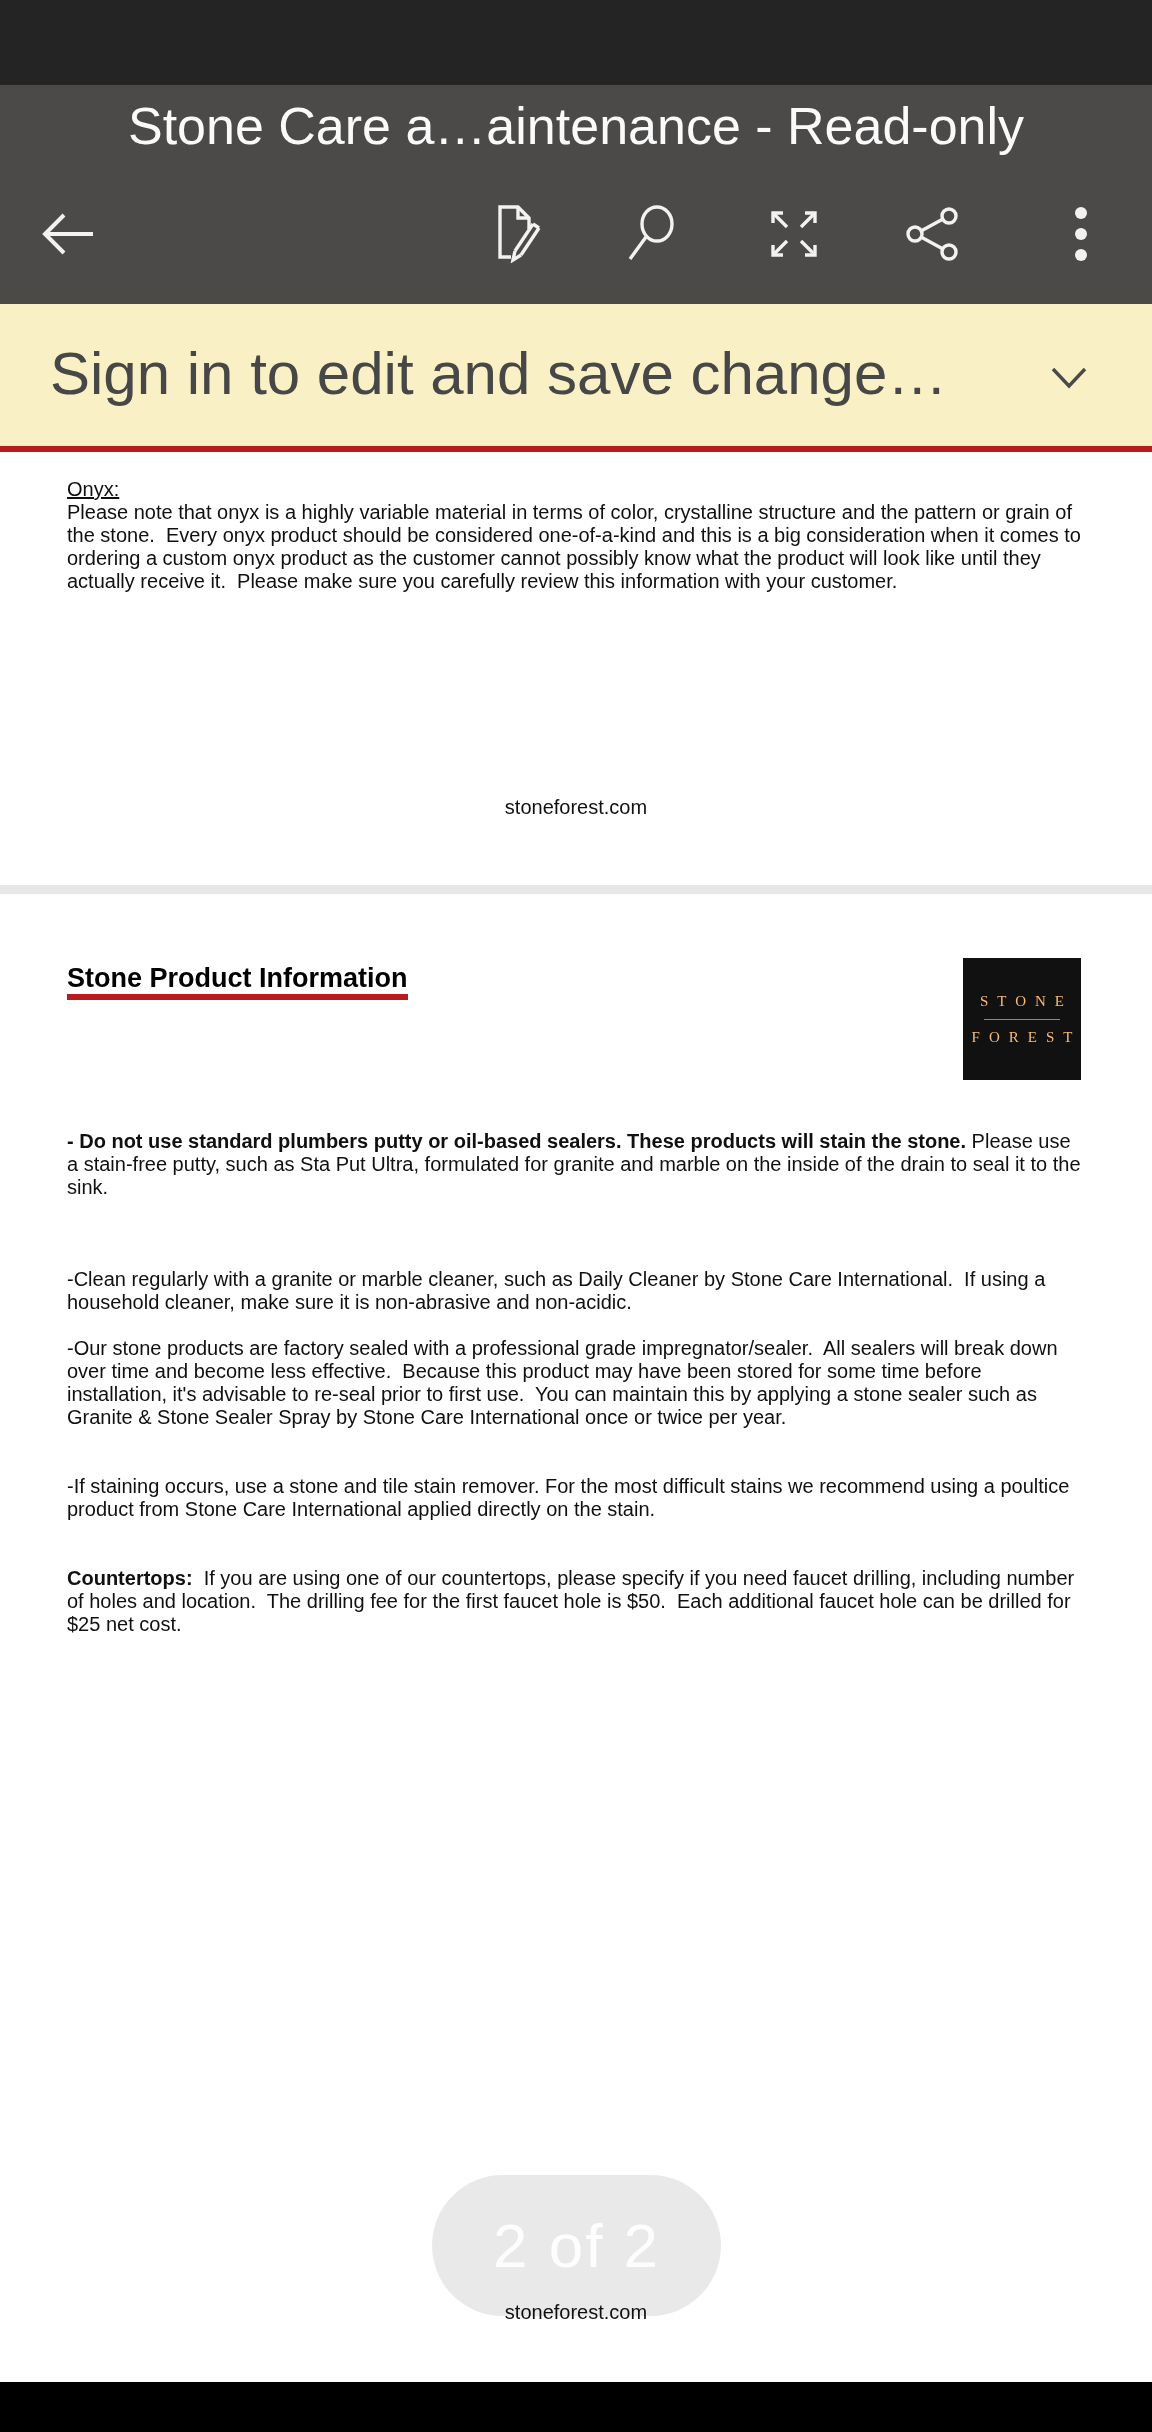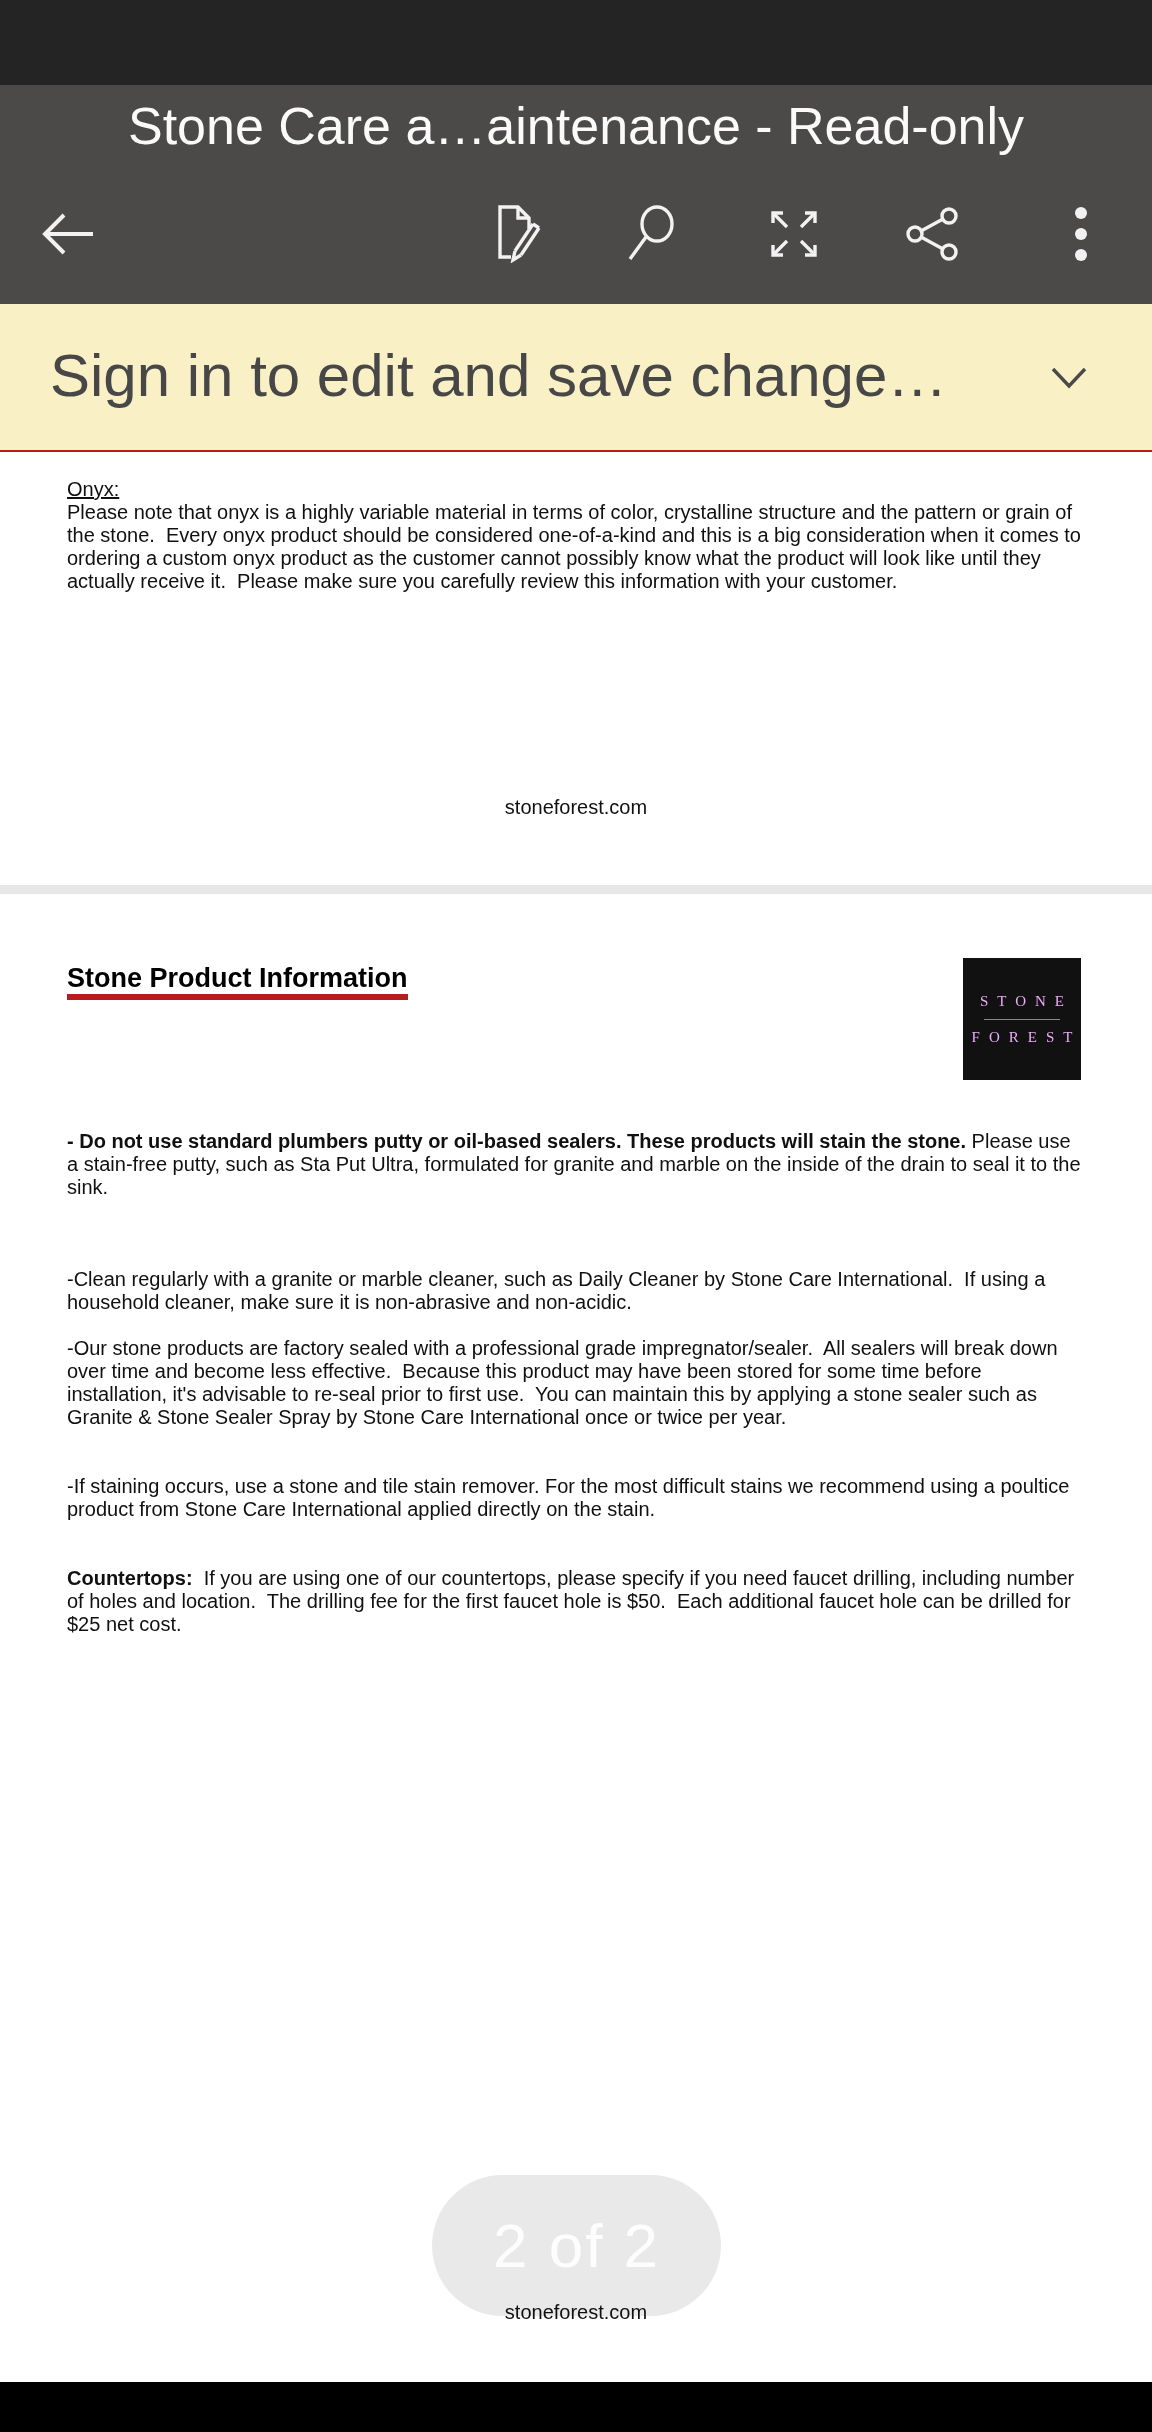--- a/index.html
+++ b/index.html
@@ -17,21 +17,21 @@
             display:flex;align-items:center;justify-content:center;cursor:pointer;}
   .icon-btn svg{display:block;}
   .btn-back{left:40px;}
   .btn-edit{left:488px;}
   .btn-search{left:624px;}
   .btn-full{left:766px;}
   .btn-share{left:904px;}
   .btn-more{left:1053px;}
 
   
-  .signin-banner{top:304px;height:148px;background:#FAF0C6;border-bottom:2px solid #b91c1c;
+  .signin-banner{top:304px;height:148px;background:#FAF0C6;border-bottom:6px solid #b91c1c;
                  box-sizing:border-box;cursor:pointer;}
   .signin-text{position:absolute;left:50px;top:50%;transform:translateY(-52%);
                font-size:60px;color:#474747;white-space:nowrap;}
   .banner-chevron{position:absolute;right:64px;top:62px;}
 
   
   .page{background:#ffffff;}
   .page1{top:452px;height:433px;}
   .page-gap{top:885px;height:9px;background:#E7E7E7;}
   .page2{top:894px;height:1488px;}
@@ -44,21 +44,21 @@
   .u{text-decoration:underline;}
   .page-footer{position:absolute;left:0;right:0;text-align:center;font-size:20px;color:#101010;}
   .pf1{top:344px;}
   .pf2{top:1407px;z-index:5;}
 
   .doc-heading{position:absolute;top:68px;left:67px;margin:0;font-size:27px;line-height:32px;}
   .doc-heading span{border-bottom:6px solid #b91c1c;padding-bottom:1px;}
 
   .logo{position:absolute;top:64px;left:963px;width:118px;height:122px;background:#111111;
         display:flex;flex-direction:column;align-items:center;justify-content:center;
-        font-family:"Liberation Serif", serif;color:#f0abfc;}
+        font-family:"Liberation Serif", serif;color:#fdba74;}
   .logo-word{font-size:15px;letter-spacing:9px;margin-right:-9px;line-height:15px;}
   .logo-rule{width:76px;height:1px;background:#8A8A8A;margin:10px 0;}
 
   
   .page-pill{position:absolute;top:2175px;left:432px;width:289px;height:141px;border-radius:71px;
              background:rgba(0,0,0,0.085);z-index:3;display:flex;align-items:center;justify-content:center;}
   .page-pill span{font-size:62px;color:#FDFDFD;letter-spacing:2px;}
 
   .nav-bar{top:2382px;height:50px;background:#000000;}
 </style>

